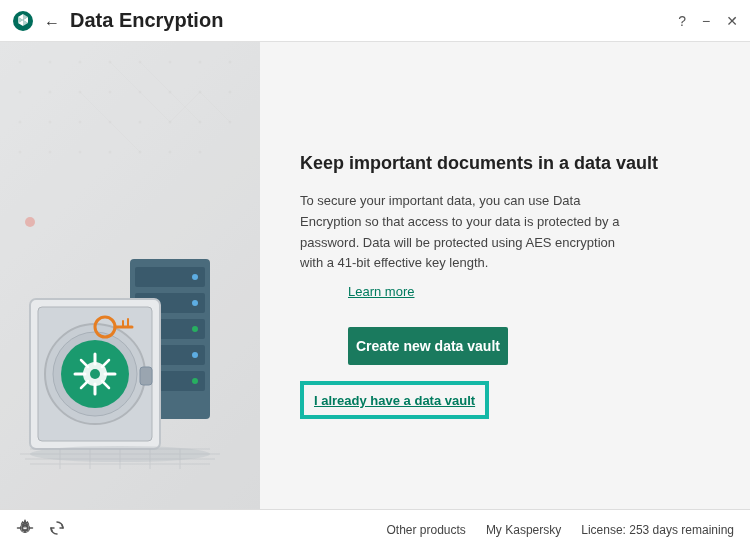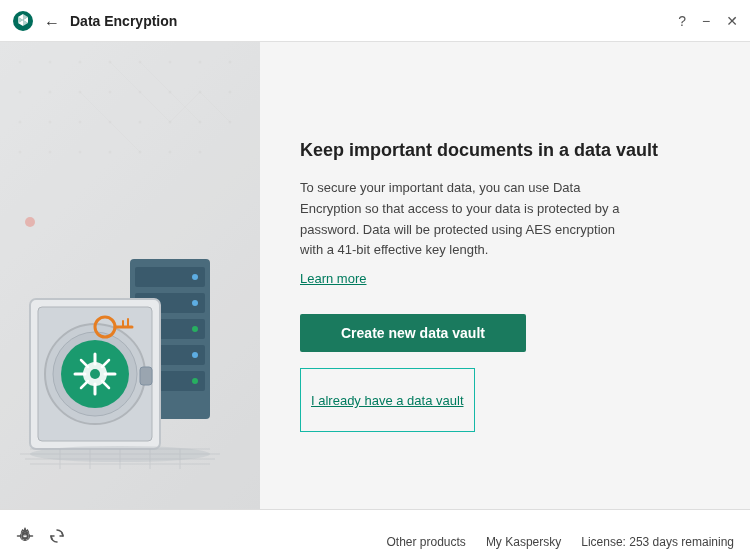--- a/index.html
+++ b/index.html
@@ -25,21 +25,21 @@
     .title-bar-left {
       display: flex;
       align-items: center;
       gap: 10px;
     }
     .kaspersky-logo {
       width: 22px;
       height: 22px;
     }
     .title-bar-title {
-      font-size: 14px;
+      font-size: 20px;
       font-weight: 600;
       color: #222;
     }
     .title-bar-controls {
       display: flex;
       align-items: center;
       gap: 16px;
     }
     .title-bar-controls span {
       font-size: 14px;
@@ -110,54 +110,57 @@
       max-width: 340px;
     }
 
     .learn-more-link {
       color: #007b5e;
       font-size: 13px;
       text-decoration: underline;
       cursor: pointer;
       display: inline-block;
       margin-bottom: 28px;
+      margin-left: 48px;
     }
 
     .create-vault-btn {
       background: #1a7a5e;
       color: #fff;
       border: none;
-      padding: 11px 41px;
+      padding: 11px 8px;
       font-size: 14px;
       font-weight: 600;
       cursor: pointer;
       border-radius: 2px;
       display: inline-block;
       width: fit-content;
       margin-bottom: 16px;
+      margin-left: 48px;
     }
 
     .already-have-link-wrapper {
       display: inline-block;
-      border: 1px solid #14b8a6;
-      padding: 22px 10px;
+      border: 4px solid #14b8a6;
+      padding: 6px 10px;
       width: fit-content;
+      font-weight: bold;
     }
 
     .already-have-link {
       color: #007b5e;
       font-size: 13px;
       text-decoration: underline;
       cursor: pointer;
     }
 
     
     .bottom-bar {
       display: flex;
-      align-items: flex-end;
+      align-items: center;
       justify-content: space-between;
       padding: 0 16px;
       height: 40px;
       background: #fff;
       border-top: 1px solid #ddd;
     }
     .bottom-left {
       display: flex;
       align-items: center;
       gap: 14px;

